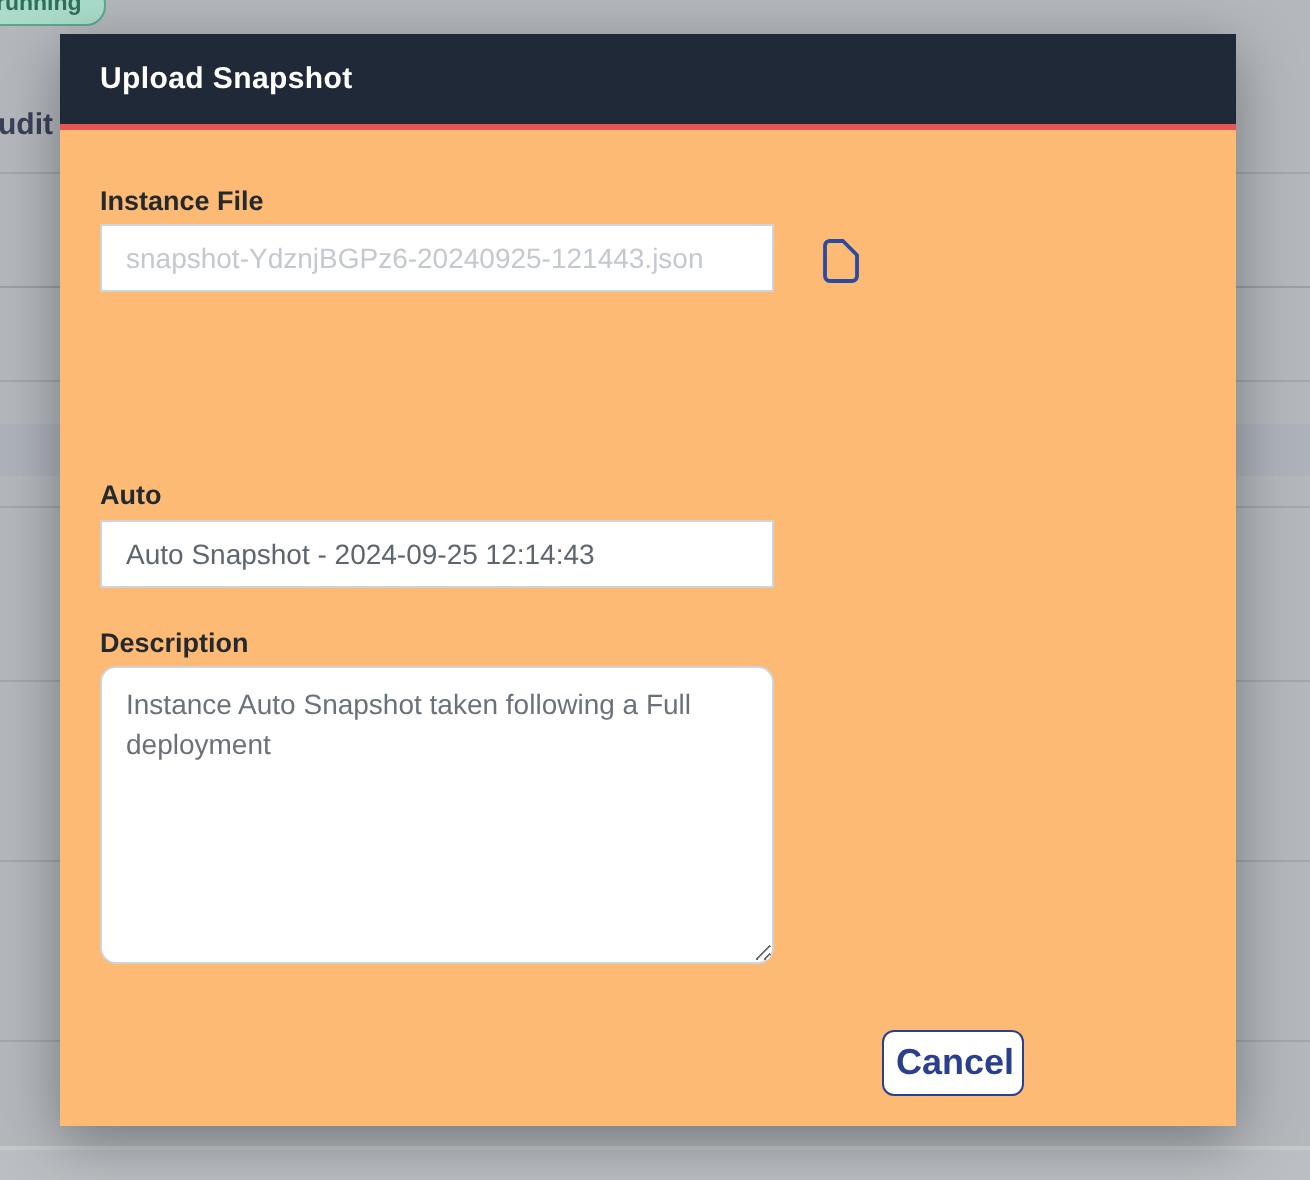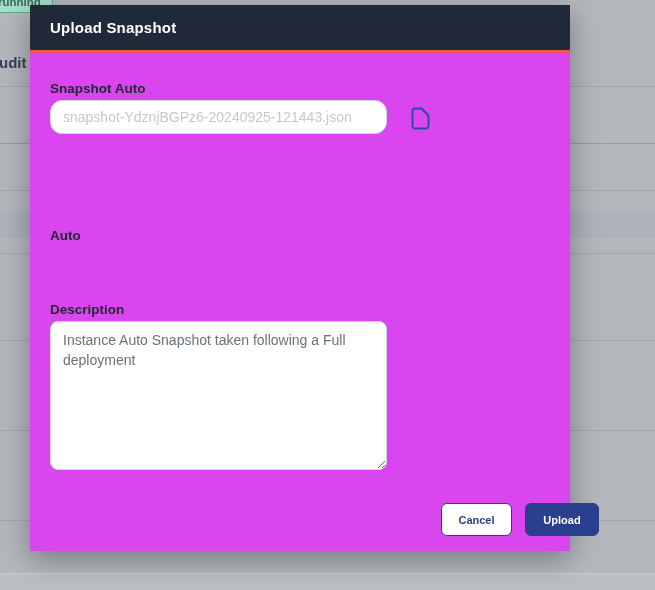--- a/index.html
+++ b/index.html
@@ -25,31 +25,31 @@
     padding:0 11px;border-radius:10px;
     background:#abdcca;border:1.5px solid #5aa98d;
     color:#2e6f5c;font-size:11.5px;font-weight:600;
   }
   .page-text{
     position:absolute;left:-1px;top:54px;
     color:#3a4158;font-size:15px;font-weight:600;
   }
   
   .modal{
-    position:absolute;left:30px;top:5px;width:540px;height:546px;
-    background:#d946ef;box-shadow:0 8px 28px rgba(0,0,0,.35);
+    position:absolute;left:30px;top:17px;width:588px;height:546px;
+    background:#fdba74;box-shadow:0 8px 28px rgba(0,0,0,.35);
   }
   .modal-header{height:45px;background:#1f2937;display:flex;align-items:center;padding:0 20px;}
   .modal-title{color:#ffffff;font-size:15px;font-weight:700;letter-spacing:.2px;}
   .accent{height:3px;background:#e95555;}
   .field-label{position:absolute;left:20px;font-size:13.5px;font-weight:600;color:#24292e;}
   .lbl1{top:76px}.lbl2{top:149px}.lbl3{top:223px}.lbl4{top:297px}
   .text-input{
     position:absolute;left:20px;width:337px;height:34px;
-    border:1px solid #ced4da;border-radius:12px;padding:16px 12px;
+    border:1px solid #ced4da;border-radius:0;padding:16px 12px;
     font-size:14px;box-sizing:border-box;outline:none;background:#fff;
     font-family:"Liberation Sans","DejaVu Sans",sans-serif;
   }
   .text-input::placeholder{color:#c3c9cf;opacity:1;}
   .in1{top:95px;}
   .in2{top:169px;color:#40474e;}
   .in3{top:243px;color:#5d666e;}
   .desc-area{
     position:absolute;left:20px;top:316px;width:337px;height:149px;
     border:1px solid #ced4da;border-radius:8px;padding:8px 12px;
@@ -57,21 +57,21 @@
     outline:none;resize:both;
     font-family:"Liberation Sans","DejaVu Sans",sans-serif;
   }
   .file-btn{
     position:absolute;left:376px;top:99px;width:28px;height:28px;
     background:none;border:none;padding:0;cursor:pointer;
     display:flex;align-items:center;justify-content:center;
   }
   .btn{
     position:absolute;top:498px;height:33px;border-radius:6px;
-    font-size:11px;cursor:pointer;box-sizing:border-box;
+    font-size:18px;cursor:pointer;box-sizing:border-box;
     font-family:"Liberation Sans","DejaVu Sans",sans-serif;
   }
   .btn-cancel{
     left:411px;width:71px;background:#ffffff;
     border:1px solid #2a3f8d;color:#2a3f8d;font-weight:600;
   }
   .btn-upload{
     left:495px;width:74px;background:#2a3f8d;
     border:1px solid #2a3f8d;color:#ffffff;font-weight:700;
   }
@@ -92,29 +92,29 @@
   <span class="status-badge">running</span>
   <span class="page-text">udit L</span>
 </div>
 
 <div class="modal">
   <div class="modal-header">
     <span class="modal-title">Upload Snapshot</span>
   </div>
   <div class="accent"></div>
 
-  <label class="field-label lbl1">Snapshot Auto</label>
+  <label class="field-label lbl1">Instance File</label>
   <input class="text-input in1" type="text" placeholder="snapshot-YdznjBGPz6-20240925-121443.json" style="">
   <button class="file-btn">
     <svg width="19" height="23" viewBox="0 0 19 23" fill="none">
       <path d="M3.5 1.5 H10.5 L17.5 8.5 V19 a2.5 2.5 0 0 1 -2.5 2.5 H4 a2.5 2.5 0 0 1 -2.5 -2.5 V4 a2.5 2.5 0 0 1 2 -2.5 Z" stroke="#2c4aa0" stroke-width="1.9" fill="none" stroke-linejoin="round"></path>
     </svg>
   </button>
 
 
   <label class="field-label lbl3">Auto</label>
+  <input class="text-input in3" type="text" value="Auto Snapshot - 2024-09-25 12:14:43" style="">
 
   <label class="field-label lbl4">Description</label>
   <textarea class="desc-area" style="">Instance Auto Snapshot taken following a Full deployment</textarea>
 
   <button class="btn btn-cancel">Cancel</button>
-  <button class="btn btn-upload">Upload</button>
 </div>
 
 </body></html>

